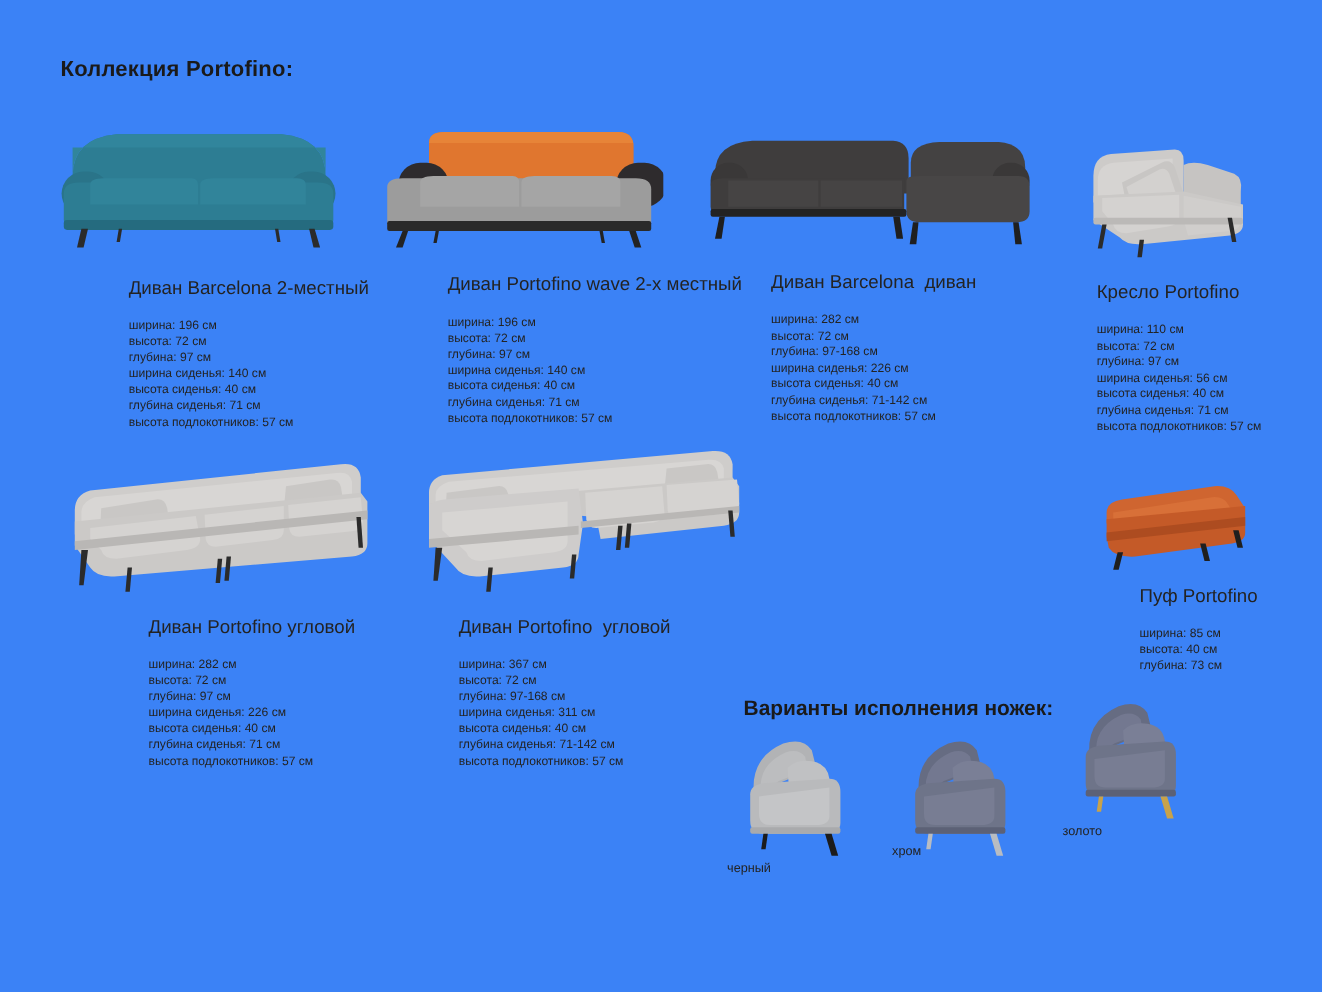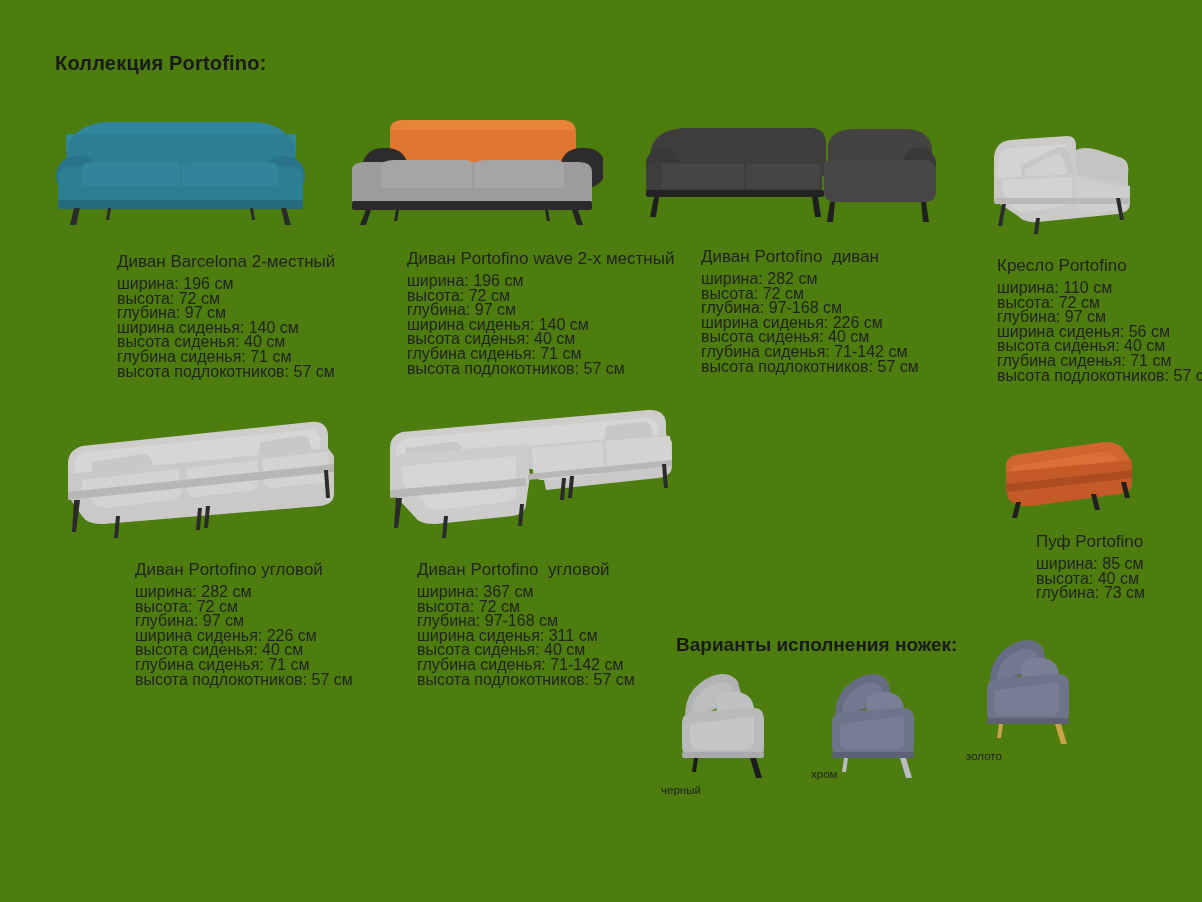--- a/index.html
+++ b/index.html
@@ -11,21 +11,21 @@
     width: 1202px;
     height: 902px;
     position: relative;
     font-family: "Liberation Sans", "DejaVu Sans", sans-serif;
     color: #1d1d1d;
     overflow: hidden;
   }
   .page {
     position: absolute;
     inset: 0;
-    background: #4d7c0f;
+    background: #3b82f6;
   }
 
   
   .main-title {
     position: absolute;
     left: 55px;
     top: 52px;
     font-size: 20px;
     font-weight: bold;
     letter-spacing: 0.2px;
@@ -42,22 +42,22 @@
 
   
   .product { position: absolute; }
   .product-name {
     font-size: 17px;
     color: #232323;
     white-space: pre;
     line-height: 14px;
   }
   .specs {
-    margin-top: 8px;
-    font-size: 16px;
+    margin-top: 20px;
+    font-size: 11px;
     line-height: 14.6px;
     color: #232323;
   }
   .specs div { white-space: pre; }
 
   
   .imgbox { position: absolute; }
   .imgbox svg { display: block; }
 
   
@@ -232,21 +232,21 @@
       <div>высота: 72 см</div>
       <div>глубина: 97 см</div>
       <div>ширина сиденья: 140 см</div>
       <div>высота сиденья: 40 см</div>
       <div>глубина сиденья: 71 см</div>
       <div>высота подлокотников: 57 см</div>
     </div>
   </div>
 
   <div class="product" style="left:701px; top:250px; width:275px;">
-    <div class="product-name">Диван Portofino  диван</div>
+    <div class="product-name">Диван Barcelona  диван</div>
     <div class="specs">
       <div>ширина: 282 см</div>
       <div>высота: 72 см</div>
       <div>глубина: 97-168 см</div>
       <div>ширина сиденья: 226 см</div>
       <div>высота сиденья: 40 см</div>
       <div>глубина сиденья: 71-142 см</div>
       <div>высота подлокотников: 57 см</div>
     </div>
   </div>

